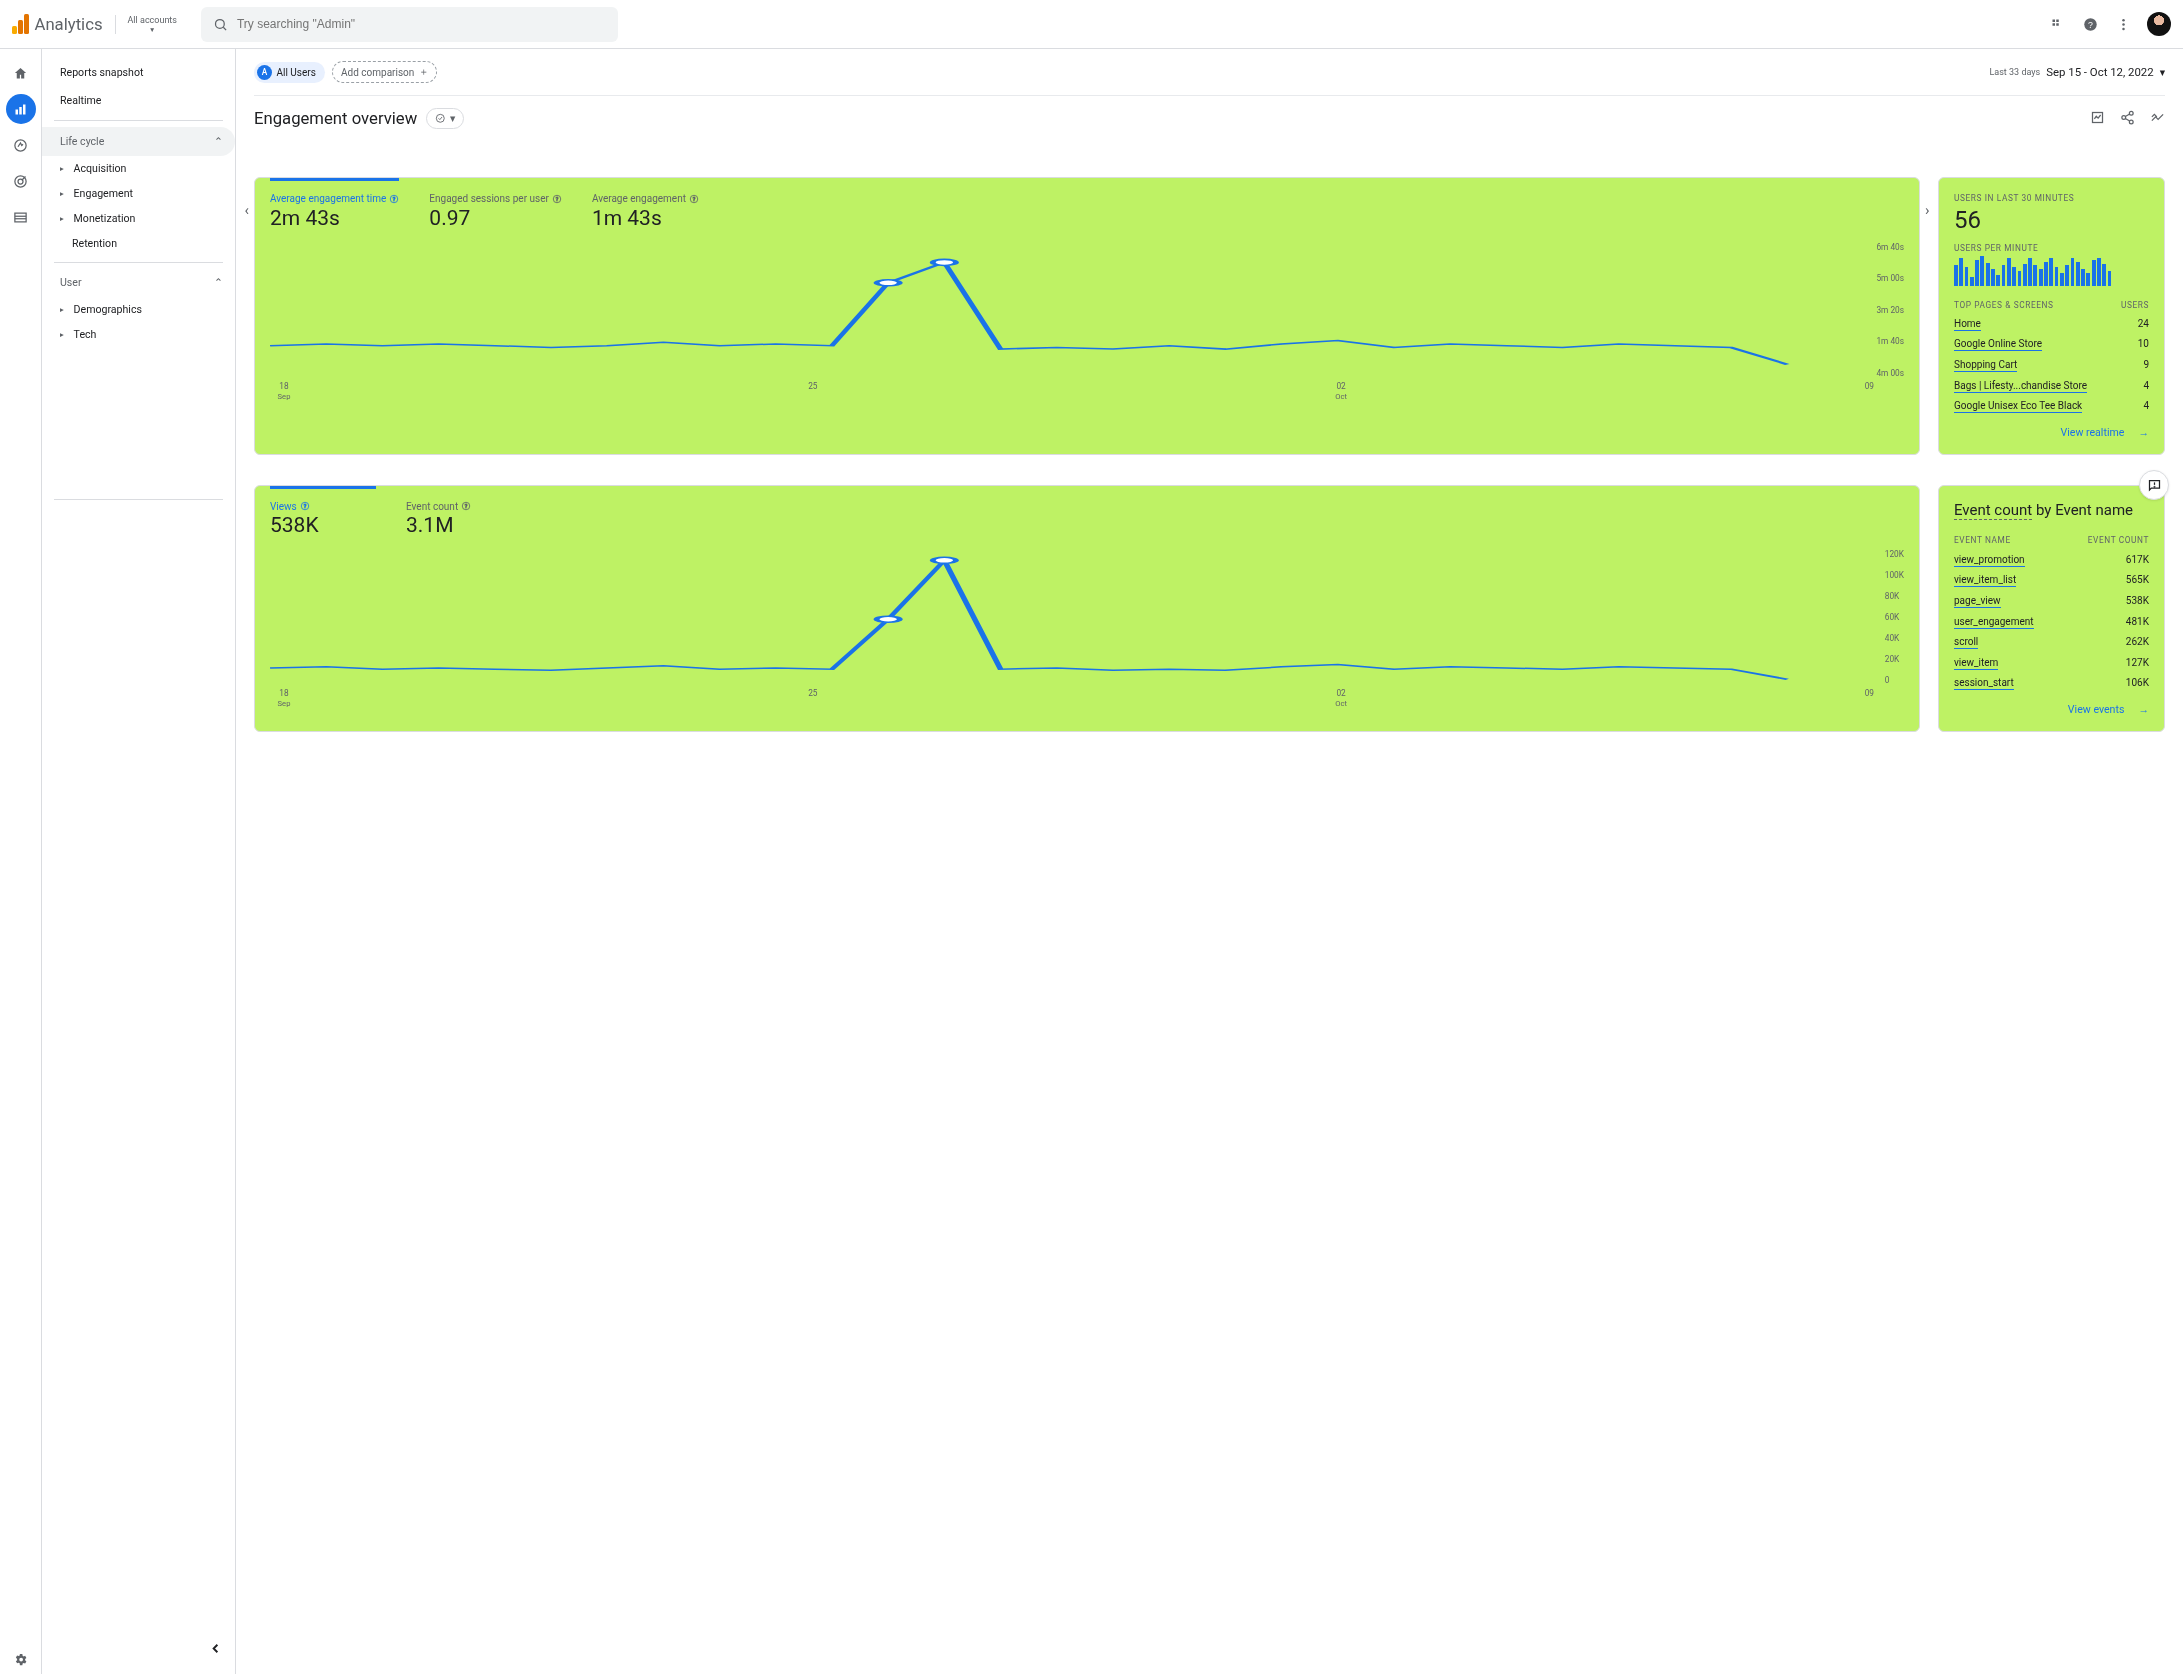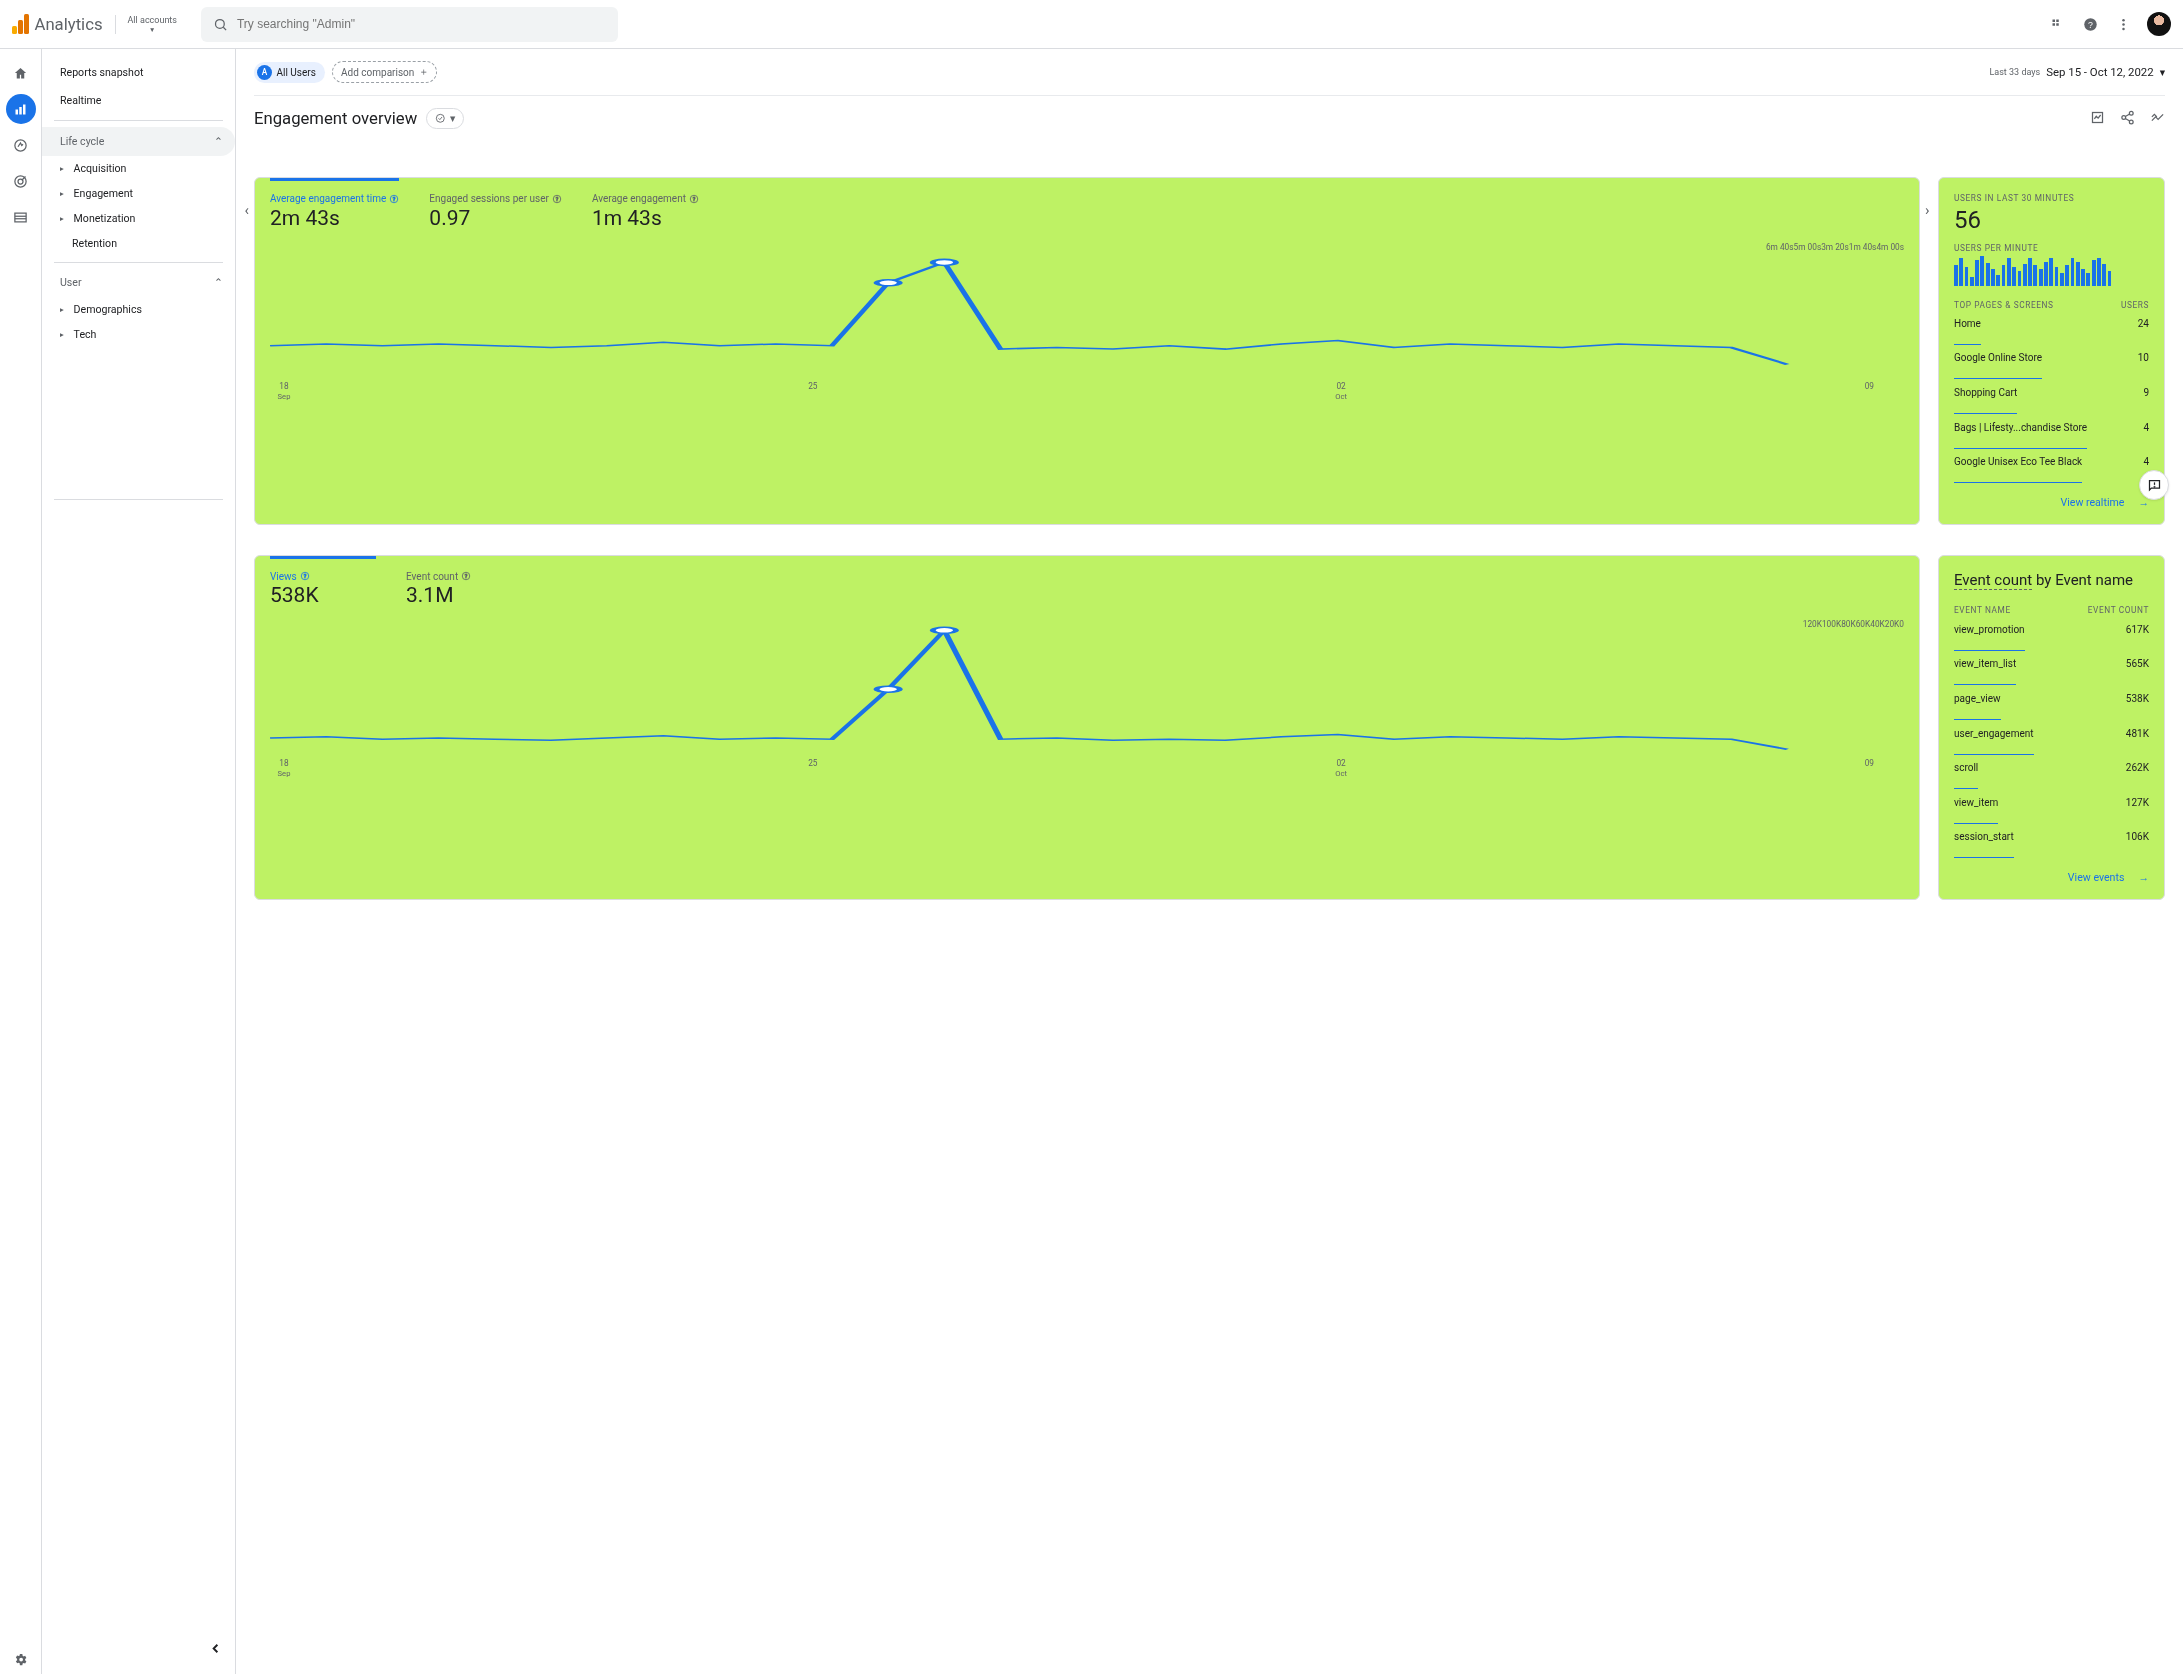--- a/index.html
+++ b/index.html
@@ -54,29 +54,29 @@
 .metric-tabs .mt .lab { font-size: 10px; color: #5f6368; display: flex; align-items: center; gap: 3px; }
 .metric-tabs .mt.active .lab { color: #1a73e8; }
 .metric-tabs .mt .val { font-size: 21px; font-weight: 400; margin-top: 1.5px; }
 .metric-tabs .mt.active { border-top: 3px solid #1a73e8; margin-top: -15px; padding-top: 12px; }
 .nav-arrow { position: absolute; top: 23px; font-size: 15px; color: #5f6368; cursor: pointer; }
 .nav-arrow.left { left: -10.6px; } .nav-arrow.right { right: -10.6px; }
 .chart-area { height: 167px; position: relative; margin-top: 12px; }
 .chart-svg { width: 100%; height: 136px; }
 .x-axis { display: flex; justify-content: space-between; font-size: 8.3px; color: #5f6368; padding: 0 30px 0 7.6px; }
 .x-axis div { text-align: center; }
-.y-labels { position: absolute; right: 0; top: 0; height: 136px; display: flex; flex-direction: row; justify-content: space-between; font-size: 8.3px; color: #5f6368; text-align: left; }
+.y-labels { position: absolute; right: 0; top: 0; height: 136px; display: flex; flex-direction: column; justify-content: space-between; font-size: 8.3px; color: #5f6368; text-align: left; }
 .small-hdr { font-size: 8.3px; letter-spacing: 0.6px; color: #5f6368; text-transform: uppercase; margin-bottom: 3px; }
 .big-num { font-size: 24px; font-weight: 400; margin-bottom: 9px; }
 .spark { display: flex; align-items: flex-end; gap: 1.5px; height: 30px; margin-bottom: 9px; }
 .spark span { width: 3.8px; background: #1a73e8; }
 .tbl { width: 100%; font-size: 10px; }
 .tbl .th { display: flex; justify-content: space-between; font-size: 8.3px; letter-spacing: 0.6px; color: #5f6368; text-transform: uppercase; padding: 4.5px 0; }
 .tbl .tr { display: flex; justify-content: space-between; padding: 3.8px 0; }
-.tbl .tr .k { border-bottom: 2.3px solid #1a73e8; padding-bottom: 15px; display: inline-block; border-bottom-width: 1.5px; }
+.tbl .tr .k { border-bottom: 2.3px solid #1a73e8; padding-bottom: 1px; display: inline-block; border-bottom-width: 1.5px; }
 .link-foot { text-align: right; color: #1a73e8; font-size: 10.6px; margin-top: 9px; cursor: pointer; display: flex; justify-content: flex-end; align-items: center; gap: 14px; }
 .help-bubble { position: fixed; right: 13.6px; top: 470px; width: 30px; height: 30px; border-radius: 50%; background: #fff; border: 0.8px solid #dadce0; display: flex; align-items: center; justify-content: center; box-shadow: 0 0.8px 2.3px rgba(0,0,0,0.1); cursor: pointer; }
 svg.ic16 { width: 15px; height: 15px; }
 </style>
 </head>
 <body>
 
 <div class="header">
   <div class="logo-box">
     <div class="logo-bars">

